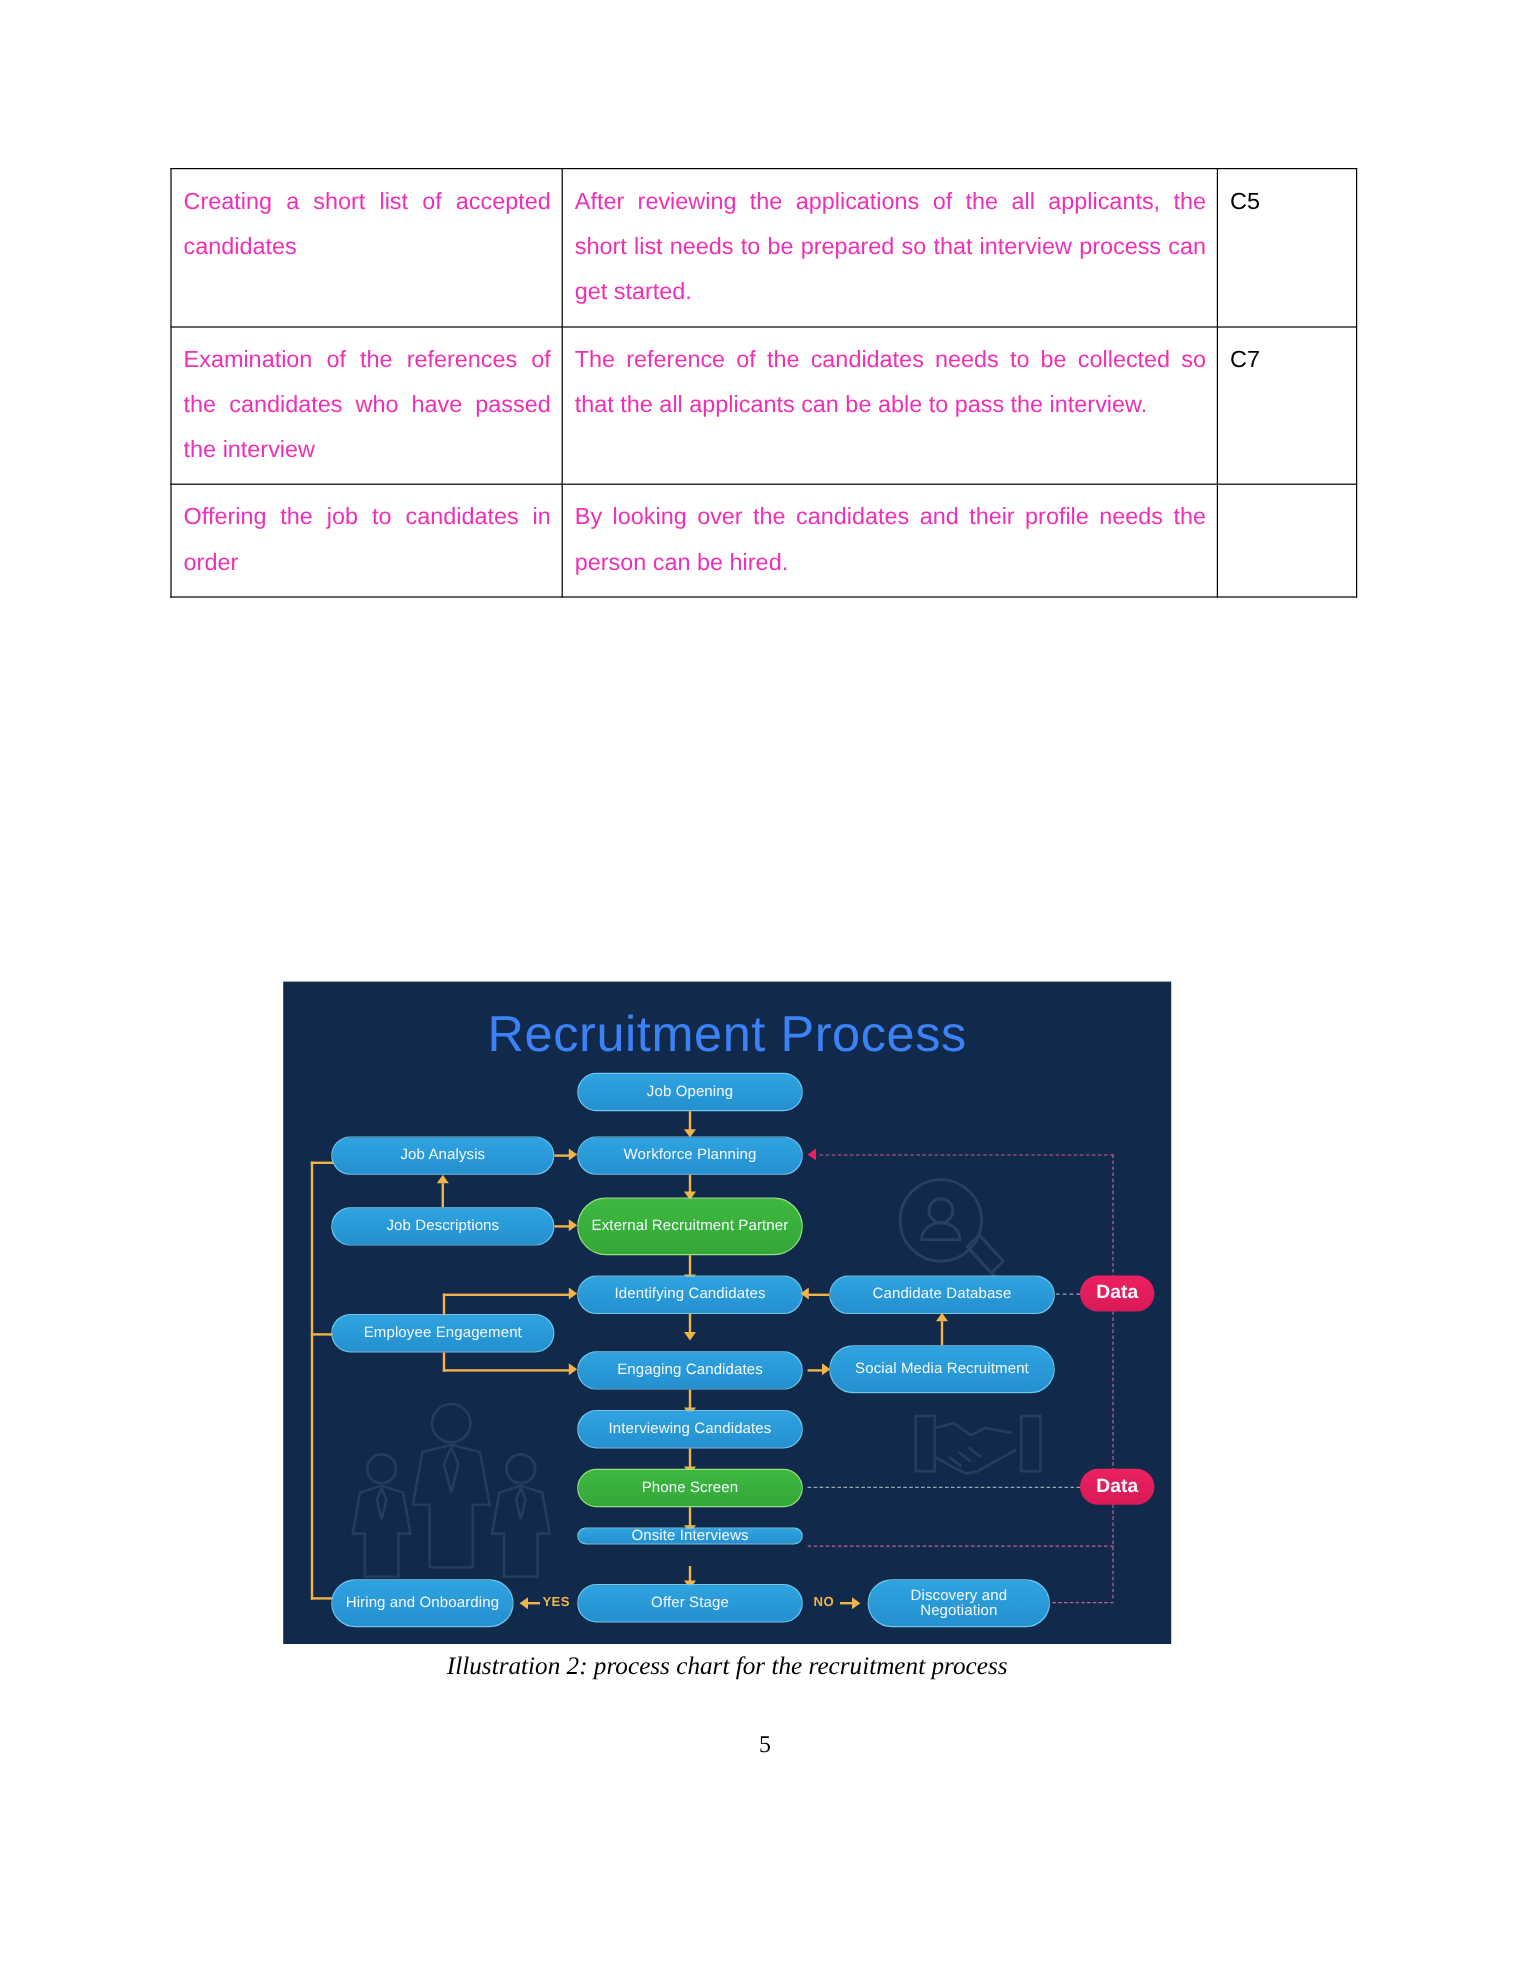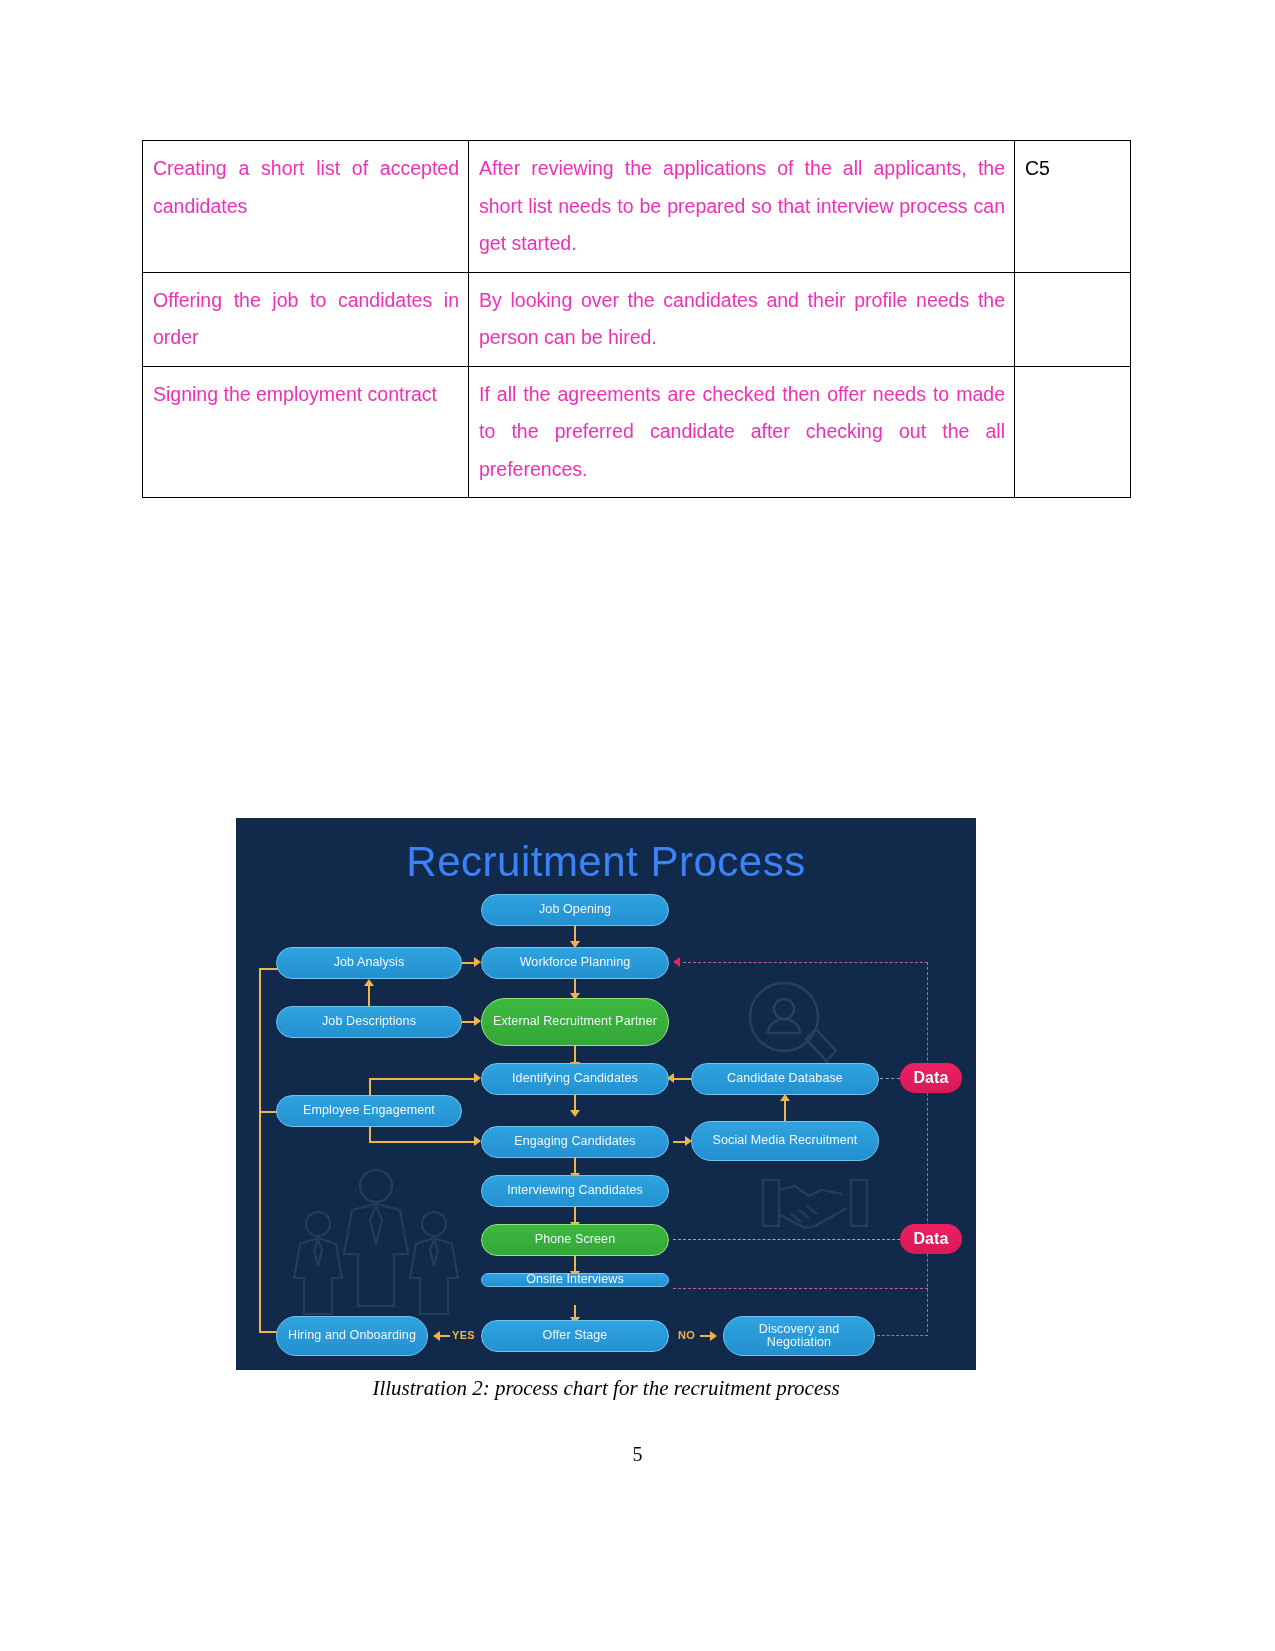--- a/index.html
+++ b/index.html
@@ -212,33 +212,33 @@
       <td class="col-a">
         <p class="just-block">Creating a short list of accepted candidates</p>
       </td>
       <td class="col-b">
         <p class="last-left">After reviewing the applications of the all applicants, the short list needs to be prepared so that interview process can get started.</p>
       </td>
       <td class="col-c">C5</td>
     </tr>
     <tr>
       <td class="col-a">
-        <p class="last-left">Offering the job to candidates in order</p>
+        <p class="last-left">Examination of the references of the candidates who have passed the interview</p>
       </td>
       <td class="col-b">
-        <p class="last-left">By looking over the candidates and their profile needs the person can be hired.</p>
-      </td>
-      <td class="col-c"></td>
+        <p class="last-left">The reference of the candidates needs to be collected so that the all applicants can be able to pass the interview.</p>
+      </td>
+      <td class="col-c">C7</td>
     </tr>
     <tr>
       <td class="col-a">
-        <p class="last-left">Signing the employment contract</p>
+        <p class="last-left">Offering the job to candidates in order</p>
       </td>
       <td class="col-b">
-        <p class="last-left">If all the agreements are checked then offer needs to made to the preferred candidate after checking out the all preferences.</p>
+        <p class="last-left">By looking over the candidates and their profile needs the person can be hired.</p>
       </td>
       <td class="col-c"></td>
     </tr>
   </tbody>
 </table>
 
 <div class="figure-wrap">
   <div class="chart">
 
     <div class="chart-title">Recruitment Process</div>

